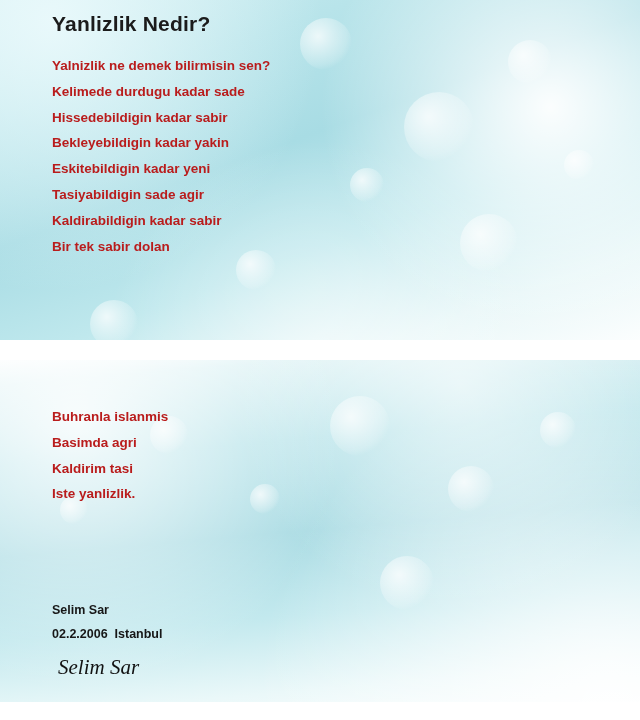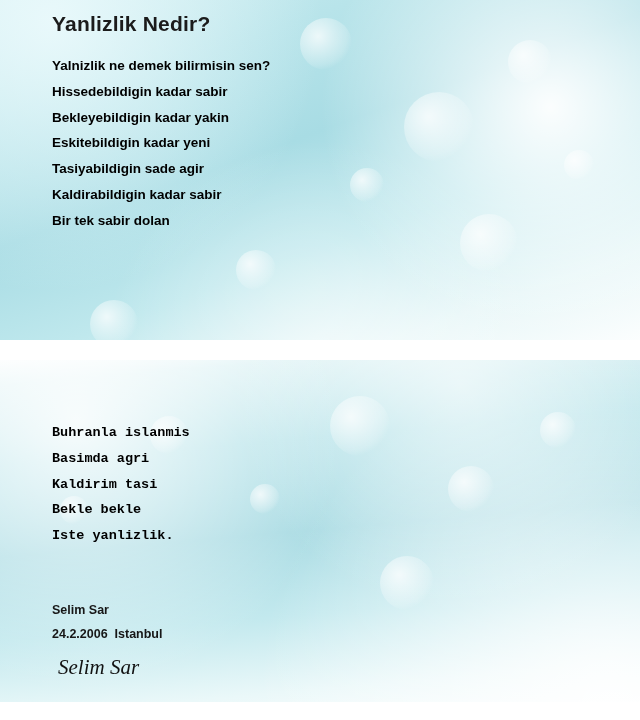--- a/index.html
+++ b/index.html
@@ -77,26 +77,26 @@
     font-weight: bold;
     color: #1b1b1b;
     letter-spacing: 0.2px;
   }
 
   .lines {
     position: absolute;
     left: 52px;
   }
   .lines-top { top: 53px; }
-  .lines-bottom { top: 420px; font-family: Liberation Mono, monospace; }
+  .lines-bottom { top: 404px; }
 
   .line {
     font-size: 13.5px;
     font-weight: bold;
-    color: #000000;
+    color: #b91c1c;
     line-height: 25.8px;
     white-space: pre;
   }
 
   .signature-block {
     position: absolute;
     left: 52px;
     top: 598px;
   }
   .sig-line {
@@ -145,36 +145,36 @@
   </div>
 
   <div class="white-strip" style="top:340px; height:20px;"></div>
 
   <div class="white-strip" style="top:702px; height:18px;"></div>
 
   <div class="title">Yanlizlik Nedir?</div>
 
   <div class="lines lines-top">
     <div class="line">Yalnizlik ne demek bilirmisin sen?</div>
+    <div class="line">Kelimede durdugu kadar sade</div>
     <div class="line">Hissedebildigin kadar sabir</div>
     <div class="line">Bekleyebildigin kadar yakin</div>
     <div class="line">Eskitebildigin kadar yeni</div>
     <div class="line">Tasiyabildigin sade agir</div>
     <div class="line">Kaldirabildigin kadar sabir</div>
     <div class="line">Bir tek sabir dolan</div>
   </div>
 
   <div class="lines lines-bottom">
     <div class="line">Buhranla islanmis</div>
     <div class="line">Basimda agri</div>
     <div class="line">Kaldirim tasi</div>
-    <div class="line">Bekle bekle</div>
     <div class="line">Iste yanlizlik.</div>
   </div>
 
   <div class="signature-block">
     <div class="sig-line">Selim Sar</div>
-    <div class="sig-line">24.2.2006  Istanbul</div>
+    <div class="sig-line">02.2.2006  Istanbul</div>
   </div>
 
   <div class="sig-script">Selim Sar</div>
 
 </div>
 
 </body></html>

